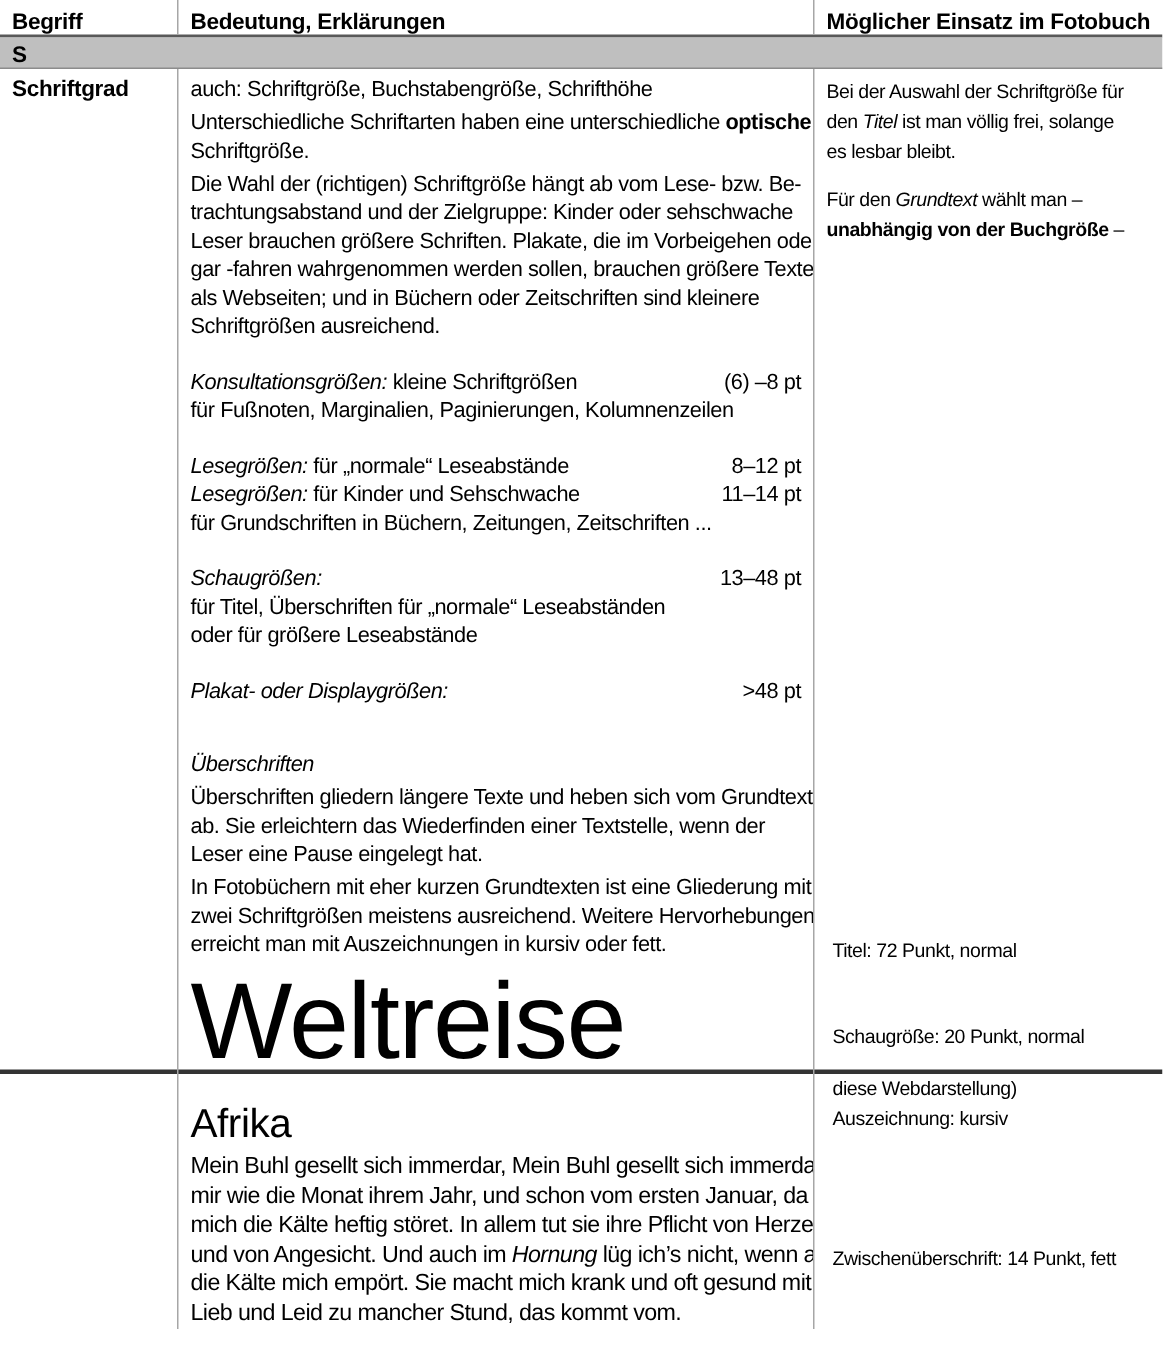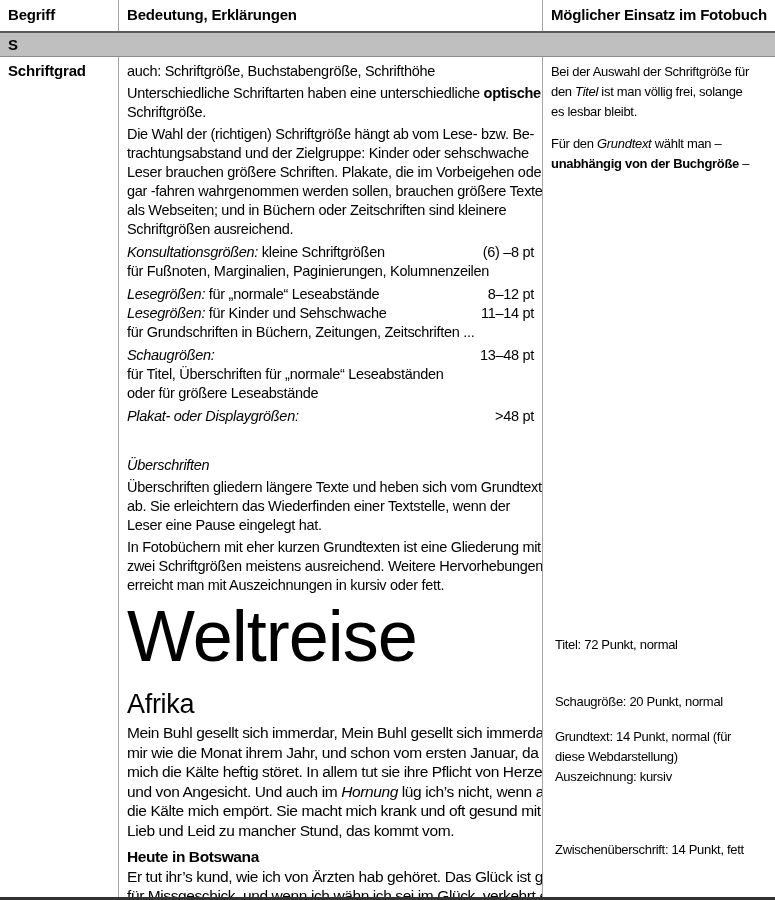--- a/index.html
+++ b/index.html
@@ -1,21 +1,21 @@
 <!DOCTYPE html>
 <html><head>
 <meta charset="utf-8">
 <style>
   html,body{margin:0;padding:0;background:#fff;}
   body{
     width:775px;height:900px;overflow:hidden;
     font-family:"Liberation Sans","DejaVu Sans",sans-serif;
     color:#000;
   }
-  .table{width:775px;height:900px;display:flex;flex-direction:column;box-sizing:border-box;
+  .table{width:775px;height:716px;display:flex;flex-direction:column;box-sizing:border-box;
          border-bottom:3px solid #333;}
   .row{display:flex;box-sizing:border-box;}
   .cell{box-sizing:border-box;overflow:hidden;position:relative;}
   .c1{width:119px;}
   .c2{width:424px;}
   .c3{width:232px;}
   .c1,.c2{border-right:1px solid #a6a6a6;}
 
   
   .row-header{height:33px;border-bottom:2px solid #595959;}
@@ -35,21 +35,21 @@
   .line{white-space:nowrap;}
   .b{font-weight:bold;}
   .i{font-style:italic;}
   .vrow{display:flex;justify-content:space-between;}
   .pt{flex:none;}
 
   
   .mid{font-size:14.5px;line-height:19px;letter-spacing:-0.3px;}
   .para{margin-top:3px;}
   .mid > :first-child{margin-top:0;}
-  .sizes{margin-top:4px;}
+  .sizes{margin-top:18px;}
   .heading-gap{margin-top:30px;}
   .sample-title{margin-top:6px;font-size:72px;line-height:70px;letter-spacing:-1px;}
   .sample-h2{margin-top:18px;font-size:27px;line-height:30px;letter-spacing:-0.3px;}
   .sample-body{font-size:15.5px;line-height:19.5px;letter-spacing:-0.4px;}
   .sample-p1{margin-top:4px;}
   .sample-p2{margin-top:7px;}
 
   
   .right-col{font-size:13px;line-height:20px;letter-spacing:-0.3px;}
   .right-col .p2{margin-top:12px;}
@@ -173,21 +173,20 @@
           <div class="line"><span><span>Für den </span><span class="i">Grundtext</span><span> wählt man –</span></span></div>
           <div class="line"><span><span class="b">unabhängig von der Buchgröße</span><span> –</span></span></div>
         </div>
       <div class="note note-titel">
           <div class="line"><span><span>Titel: 72 Punkt, normal</span></span></div>
         </div>
       <div class="note note-schau">
           <div class="line"><span><span>Schaugröße: 20 Punkt, normal</span></span></div>
         </div>
       <div class="note note-grund">
-          <div class="line"><span><span>Grundtext: 14 Punkt, normal (für</span></span></div>
           <div class="line"><span><span>diese Webdarstellung)</span></span></div>
           <div class="line"><span><span>Auszeichnung: kursiv</span></span></div>
         </div>
       <div class="note note-zwischen">
           <div class="line"><span><span>Zwischenüberschrift: 14 Punkt, fett</span></span></div>
         </div>
     </div>
 
   </div>
 </div>

